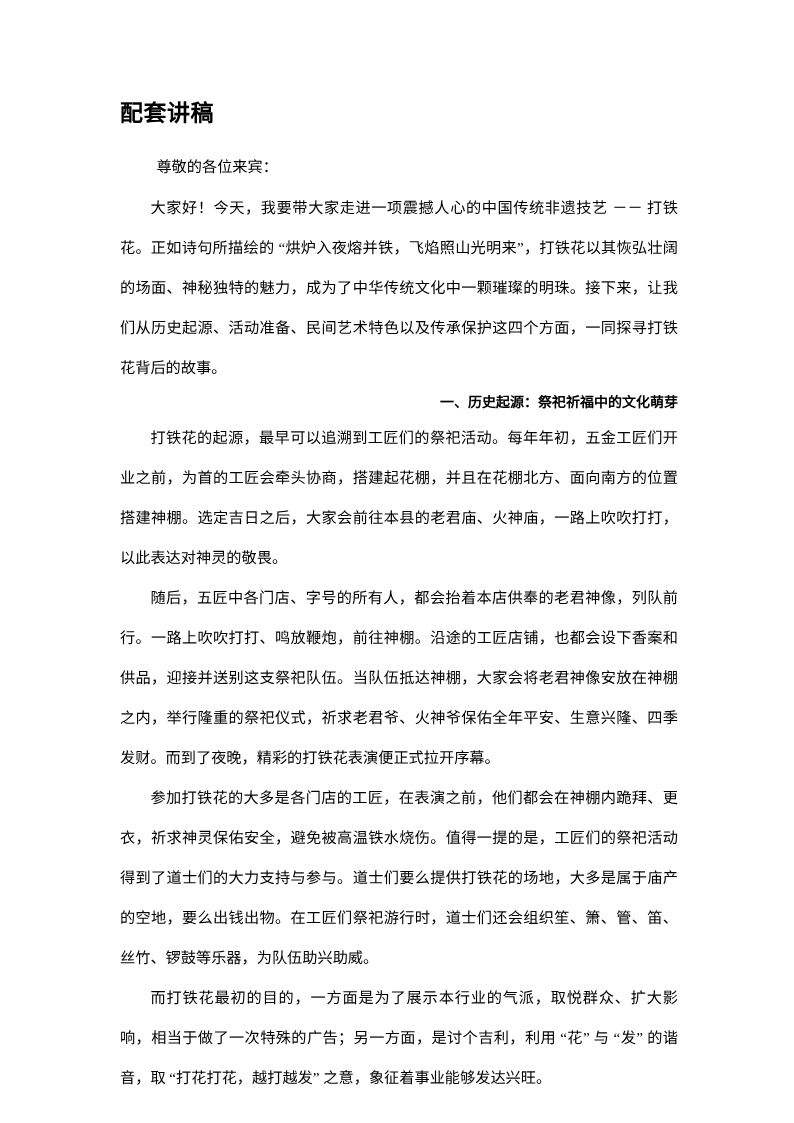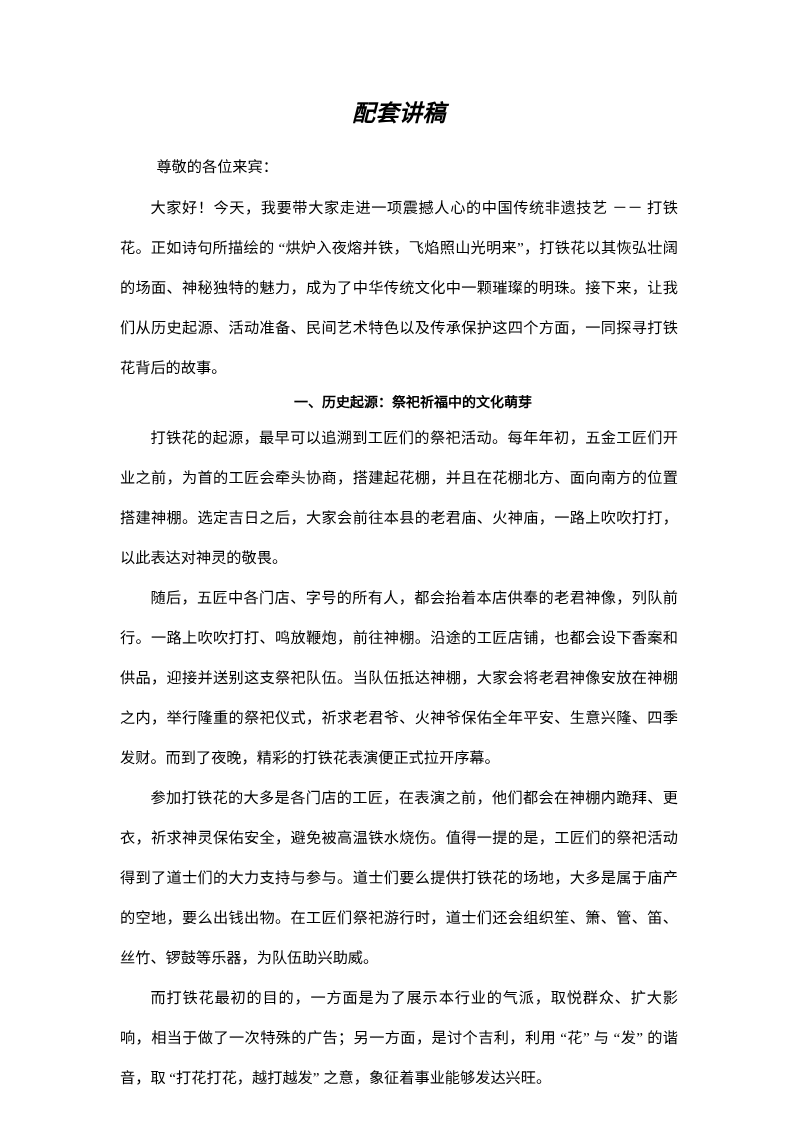--- a/index.html
+++ b/index.html
@@ -25,26 +25,24 @@
   .page-body {
     position: absolute;
     left: 120px;
     top: 0;
     width: 558px;
   }
   .doc-title {
     font-family: "DejaVu Sans", "Liberation Sans", sans-serif;
     font-size: 23px;
     font-weight: 700;
-    text-align: center;
     line-height: 30px;
     margin: 0;
     padding-top: 98px;
     letter-spacing: 0.5px;
-    font-style: italic;
   }
   .salutation {
     font-size: 15.2px;
     line-height: 30px;
     margin: 6px;
     padding-top: 18px;
     text-indent: 2em;
   }
   p.body-par {
     font-size: 15.2px;
@@ -54,21 +52,21 @@
     text-align: justify;
     text-justify: inter-ideograph;
     word-break: break-all;
   }
   h2.section-head {
     font-size: 14px;
     font-weight: 700;
     line-height: 30px;
     margin: 0;
     text-indent: 2em;
-    text-align: center;
+    text-align: right;
   }
   .doc-flow > *:last-child { margin-bottom: 0; }
 </style>
 </head>
 <body>
 
 <div class="page">
   <div class="page-body">
 
     <h1 class="doc-title">配套讲稿</h1>

